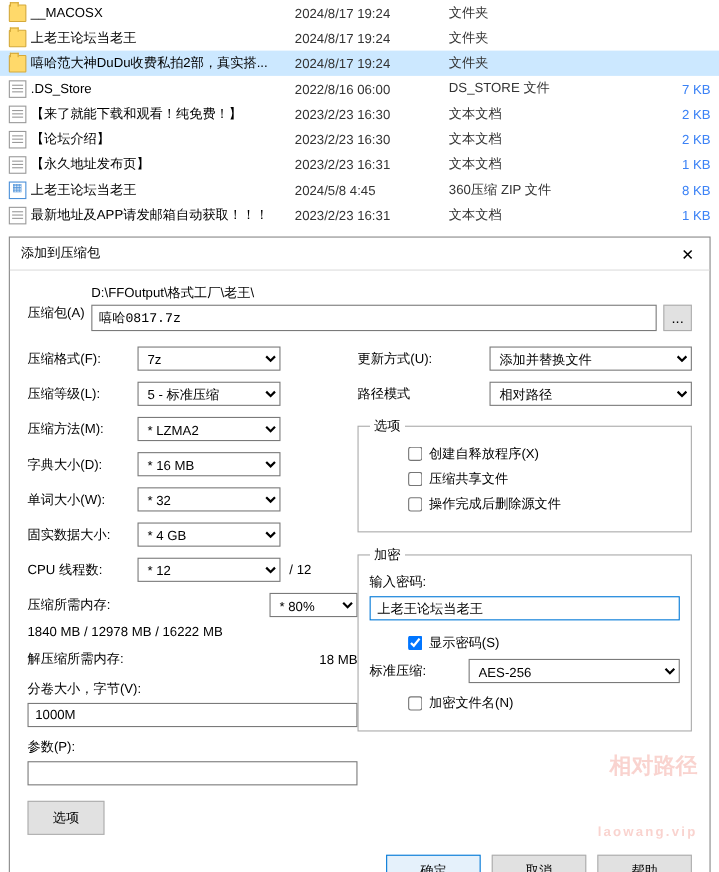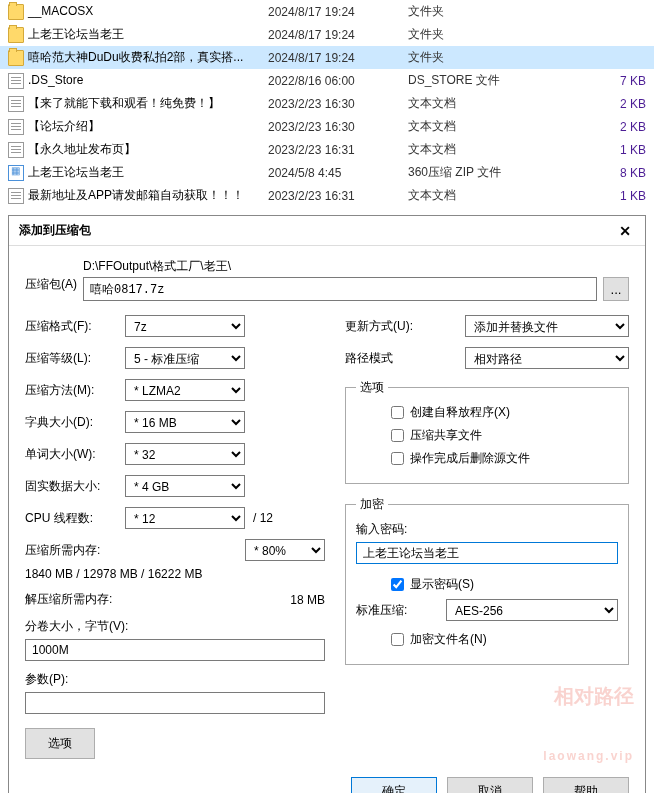--- a/index.html
+++ b/index.html
@@ -10,39 +10,39 @@
 .file-list .icon { display: inline-block; width: 16px; height: 16px; vertical-align: middle; margin-right: 4px; }
 .folder-icon { background: #ffd96a; border: 1px solid #d4a93a; border-radius: 1px; position: relative; }
 .folder-icon::before { content: ""; position: absolute; top: -3px; left: 0; width: 6px; height: 3px; background: #ffd96a; border: 1px solid #d4a93a; border-bottom: none; }
 .file-icon { background: #fff; border: 1px solid #999; position: relative; }
 .file-icon::before { content: ""; position: absolute; top: 3px; left: 2px; right: 2px; height: 1px; background: #999; box-shadow: 0 3px 0 #999, 0 6px 0 #999; }
 .zip-icon { background: #fff; border: 1px solid #4a90d9; position: relative; }
 .zip-icon::before { content: "▦"; position: absolute; top: -1px; left: 2px; font-size: 10px; color: #4a90d9; }
 .col-name { width: 260px; }
 .col-date { width: 140px; color: #333; }
 .col-type { width: 130px; color: #333; }
-.col-size { text-align: right; color: #4c1d95; padding-right: 20px; }
+.col-size { text-align: right; color: #3b82f6; padding-right: 20px; }
 .dialog { border: 1px solid #888; margin: 8px; background: #fff; }
-.dialog-title { display: flex; justify-content: space-between; align-items: center; padding: 6px 10px; border-bottom: 1px solid #ddd; font-weight: bold; }
+.dialog-title { display: flex; justify-content: space-between; align-items: center; padding: 6px 10px; border-bottom: 1px solid #ddd; }
 .dialog-title .close { font-size: 14px; cursor: pointer; padding: 0 4px; }
 .dialog-body { padding: 12px 16px 16px; }
 .archive-row { display: flex; align-items: flex-start; gap: 6px; margin-bottom: 14px; }
 .archive-label { padding-top: 18px; }
 .archive-path { flex: 1; }
 .path-text { font-size: 12px; margin-bottom: 2px; }
 .path-input-row { display: flex; gap: 6px; }
 .path-input { flex: 1; border: 1px solid #7a7a7a; padding: 3px 6px; font-size: 12px; font-family: Liberation Mono, monospace; }
 .browse-btn { width: 26px; height: 24px; border: 1px solid #adadad; background: #e1e1e1; cursor: pointer; }
-.two-col { display: flex; gap: 20px; }
+.two-col { display: flex; }
 .left-col { width: 300px; }
 .right-col { flex: 1; }
 .form-row { display: flex; align-items: center; margin-bottom: 10px; }
 .form-label { width: 100px; }
 .form-label-wide { width: 120px; }
-.form-ctrl { width: 120px; border: 1px solid #7a7a7a; padding: 3px 4px; font-size: 12px; font-family: inherit; height: 22px; background: #fff; }
+.form-ctrl { width: 130px; border: 1px solid #7a7a7a; padding: 3px 4px; font-size: 12px; font-family: inherit; height: 22px; background: #fff; }
 .form-trail { margin-left: 8px; }
 .mem-text { font-size: 12px; margin-top: -4px; margin-bottom: 10px; }
 .mem-row { display: flex; justify-content: space-between; align-items: center; margin-bottom: 10px; }
 .full-input { width: 100%; border: 1px solid #7a7a7a; padding: 3px 6px; font-size: 12px; height: 22px; font-family: inherit; }
 .checkbox-row { display: flex; align-items: center; margin-bottom: 6px; margin-left: 35px; }
 .checkbox-row input { margin-right: 6px; }
 fieldset { border: 1px solid #aaa; padding: 8px 10px 10px; margin-bottom: 12px; }
 fieldset legend { padding: 0 4px; }
 .password-input { width: 100%; border: 1px solid #0078d7; padding: 3px 6px; font-size: 12px; height: 22px; font-family: inherit; }
 .options-btn { padding: 6px 22px; border: 1px solid #adadad; background: #e1e1e1; cursor: pointer; font-size: 12px; font-family: inherit; margin-top: 14px; }

